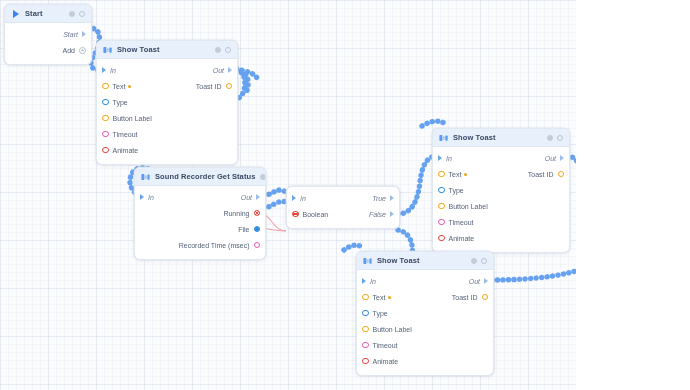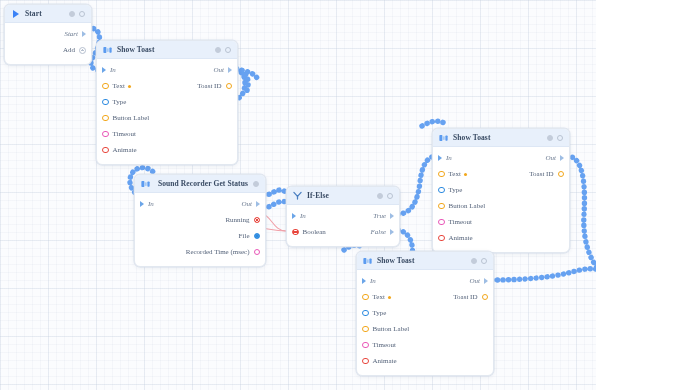--- a/index.html
+++ b/index.html
@@ -12,22 +12,21 @@
     width: 576px;
     height: 390px;
     overflow: hidden;
     background-color: #fbfcfe;
     background-image:
       linear-gradient(to right, rgba(200,210,225,0.30) 1px, transparent 1px),
       linear-gradient(to bottom, rgba(200,210,225,0.30) 1px, transparent 1px),
       linear-gradient(to right, rgba(205,214,228,0.16) 1px, transparent 1px),
       linear-gradient(to bottom, rgba(205,214,228,0.16) 1px, transparent 1px);
     background-size: 48px 48px, 48px 48px, 8px 8px, 8px 8px;
-    font-family: Liberation Serif, serif;
-    padding-left: 20px;
+    font-family: Liberation Sans, sans-serif;
     -webkit-font-smoothing: antialiased;
   }
 
   #edge-layer {
     position: absolute;
     left: 0; top: 0;
     width: 690px;
     height: 390px;
     pointer-events: none;
     z-index: 1;
@@ -295,21 +294,21 @@
         <span class="port-label">Timeout</span>
       </div>
       <div class="row">
         <span class="ring red"></span>
         <span class="gap5"></span>
         <span class="port-label">Animate</span>
       </div>
     </div>
   </div>
 
-  <div class="node" style="left:134px; top:174px; width:130px;text-align:right;">
+  <div class="node" style="left:134px; top:167px; width:130px;text-align:right;">
     <div class="node-header">
       <span class="hdr-icon">
         <svg width="9" height="8" viewBox="0 0 12 10">
           <rect x="0.5" y="1" width="4" height="8" rx="1" fill="#5b9bf0"></rect>
           <rect x="5.5" y="2.5" width="2" height="5" rx="0.8" fill="#9cc4f2"></rect>
           <rect x="8.5" y="1.5" width="3" height="7" rx="1" fill="#5b9bf0"></rect>
         </svg>
       </span>
       <span class="node-title">Sound Recorder Get Status</span>
       <span class="hdr-actions">
@@ -342,33 +341,20 @@
       <div class="row">
         <span class="spacer"></span>
         <span class="port-label">Recorded Time (msec)</span>
         <span class="gap5"></span>
         <span class="ring pink"></span>
       </div>
     </div>
   </div>
 
   <div class="node" style="left:286px; top:186px; width:112px;">
-    <div class="node-header">
-      <span class="hdr-icon">
-        <svg width="9" height="9" viewBox="0 0 10 10">
-          <path d="M1,1.5 L5,6 L9,1.5" fill="none" stroke="#4a7fc1" stroke-width="1.4" stroke-linecap="round" stroke-linejoin="round"></path>
-          <path d="M5,6 L5,9" fill="none" stroke="#4a7fc1" stroke-width="1.4" stroke-linecap="round"></path>
-        </svg>
-      </span>
-      <span class="node-title">If-Else</span>
-      <span class="hdr-actions">
-        <span class="dot-icon filled"></span>
-        <span class="dot-icon"></span>
-      </span>
-    </div>
     <div class="node-body">
       <div class="row">
         <span class="tri"></span>
         <span class="gap5"></span>
         <span class="flow-label">In</span>
         <span class="spacer"></span>
         <span class="flow-label">True</span>
         <span class="gap5"></span>
         <span class="tri dim"></span>
       </div>

